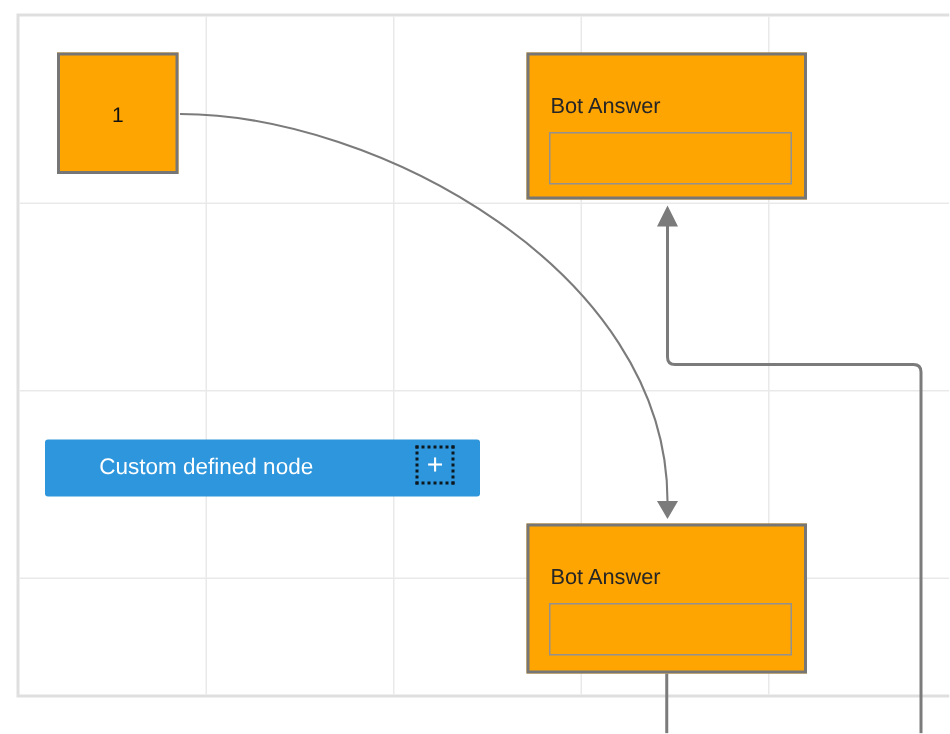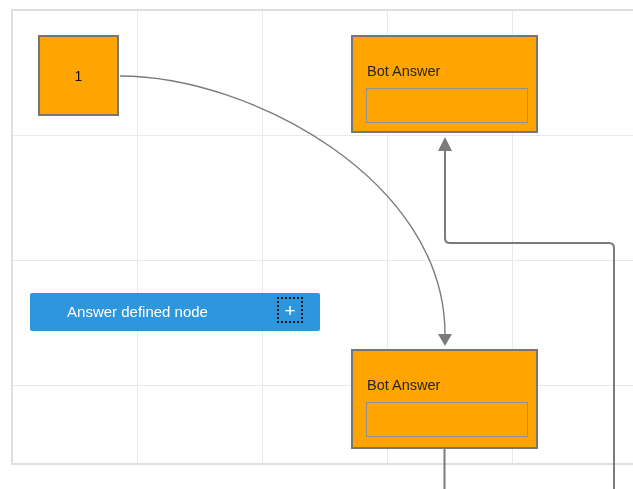--- a/index.html
+++ b/index.html
@@ -80,19 +80,19 @@
     <div class="bot-title">Bot Answer</div>
     <div class="bot-input"></div>
   </div>
 
   <div class="node bot-node bottom">
     <div class="bot-title">Bot Answer</div>
     <div class="bot-input"></div>
   </div>
 
   <div class="custom-node">
-    <div class="custom-label">Answer defined node</div>
+    <div class="custom-label">Custom defined node</div>
     <div class="plus-box">
       <span>+</span>
     </div>
   </div>
 
 </div>
 
 </body></html>

